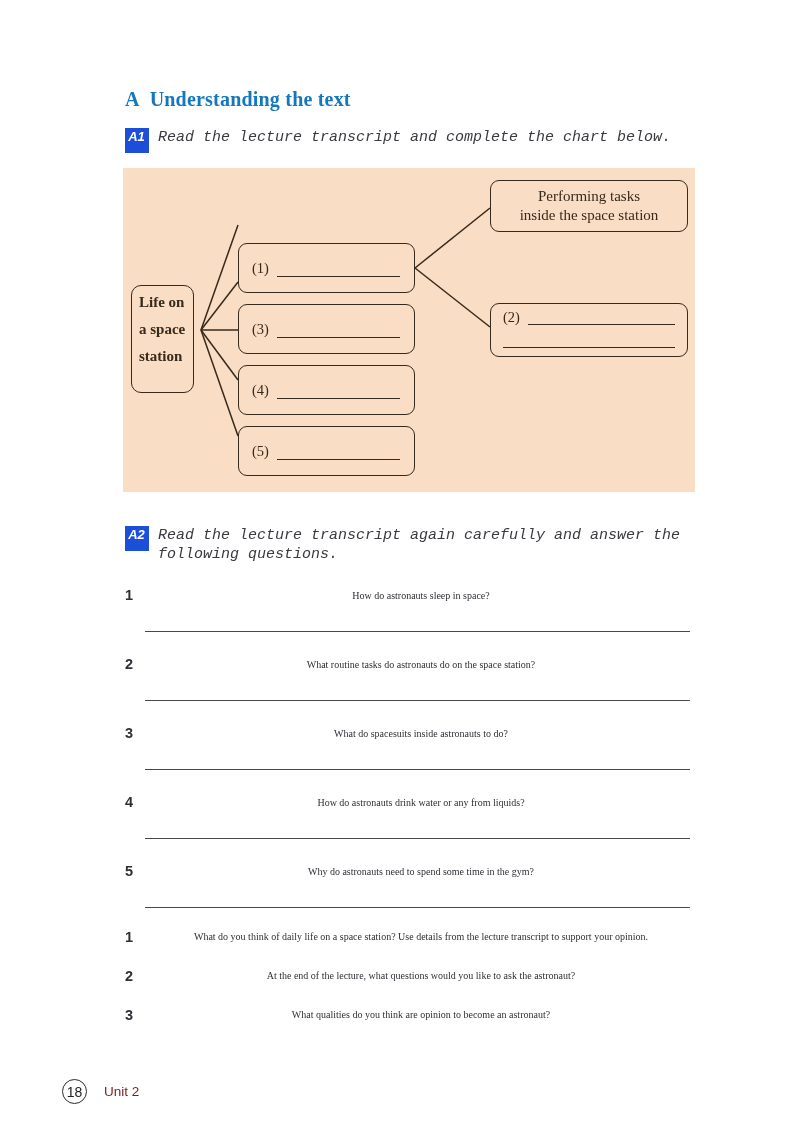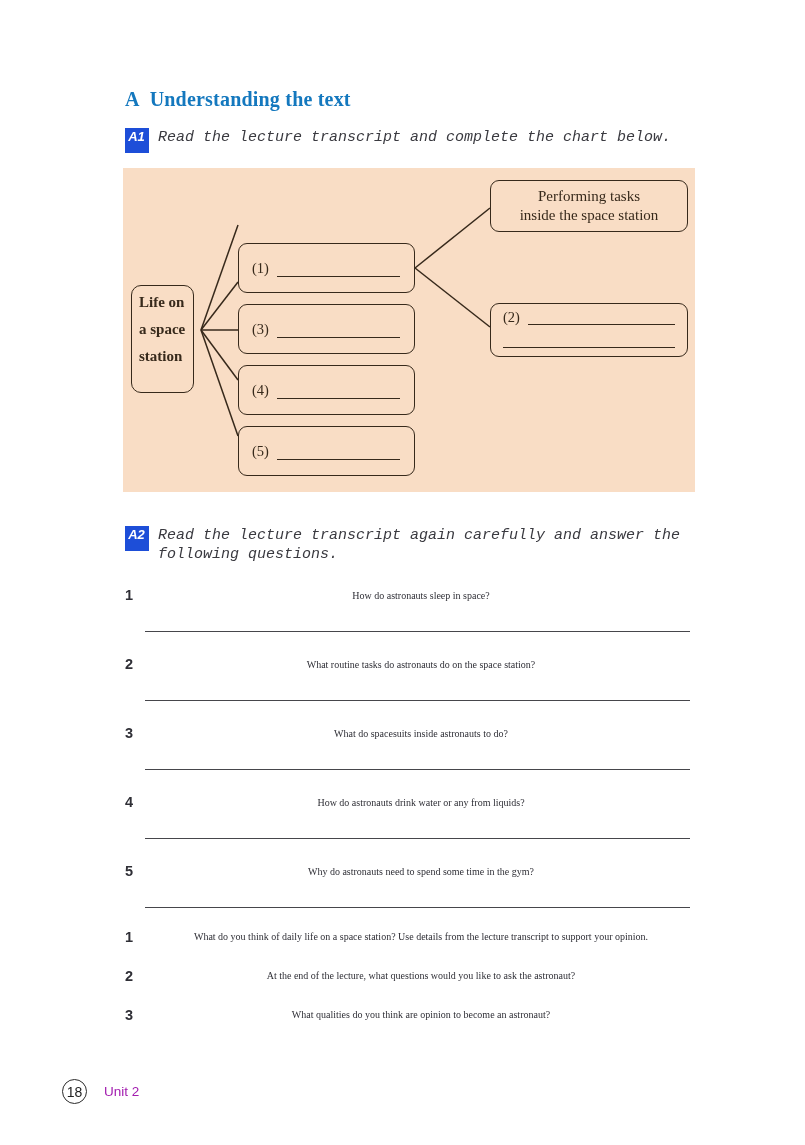--- a/index.html
+++ b/index.html
@@ -102,21 +102,21 @@
     position:absolute; left:62px; top:1079px;
     display:flex; align-items:center; gap:17px;
     font-family:"Liberation Sans", sans-serif;
   }
   .page-circle {
     width:25px; height:25px;
     border:1.4px solid #2b2b2b; border-radius:50%;
     display:flex; align-items:center; justify-content:center;
     font-size:14px; color:#222222;
   }
-  .unit-label { font-size:13.5px; color:#a21caf; }
+  .unit-label { font-size:13.5px; color:#7f1d1d; }
 </style>
 </head>
 <body>
 
 <div class="page">
   <div class="content">
 
     <h1 class="sec-heading">
       <span class="letter">A</span><span>Understanding the text</span>
     </h1>

